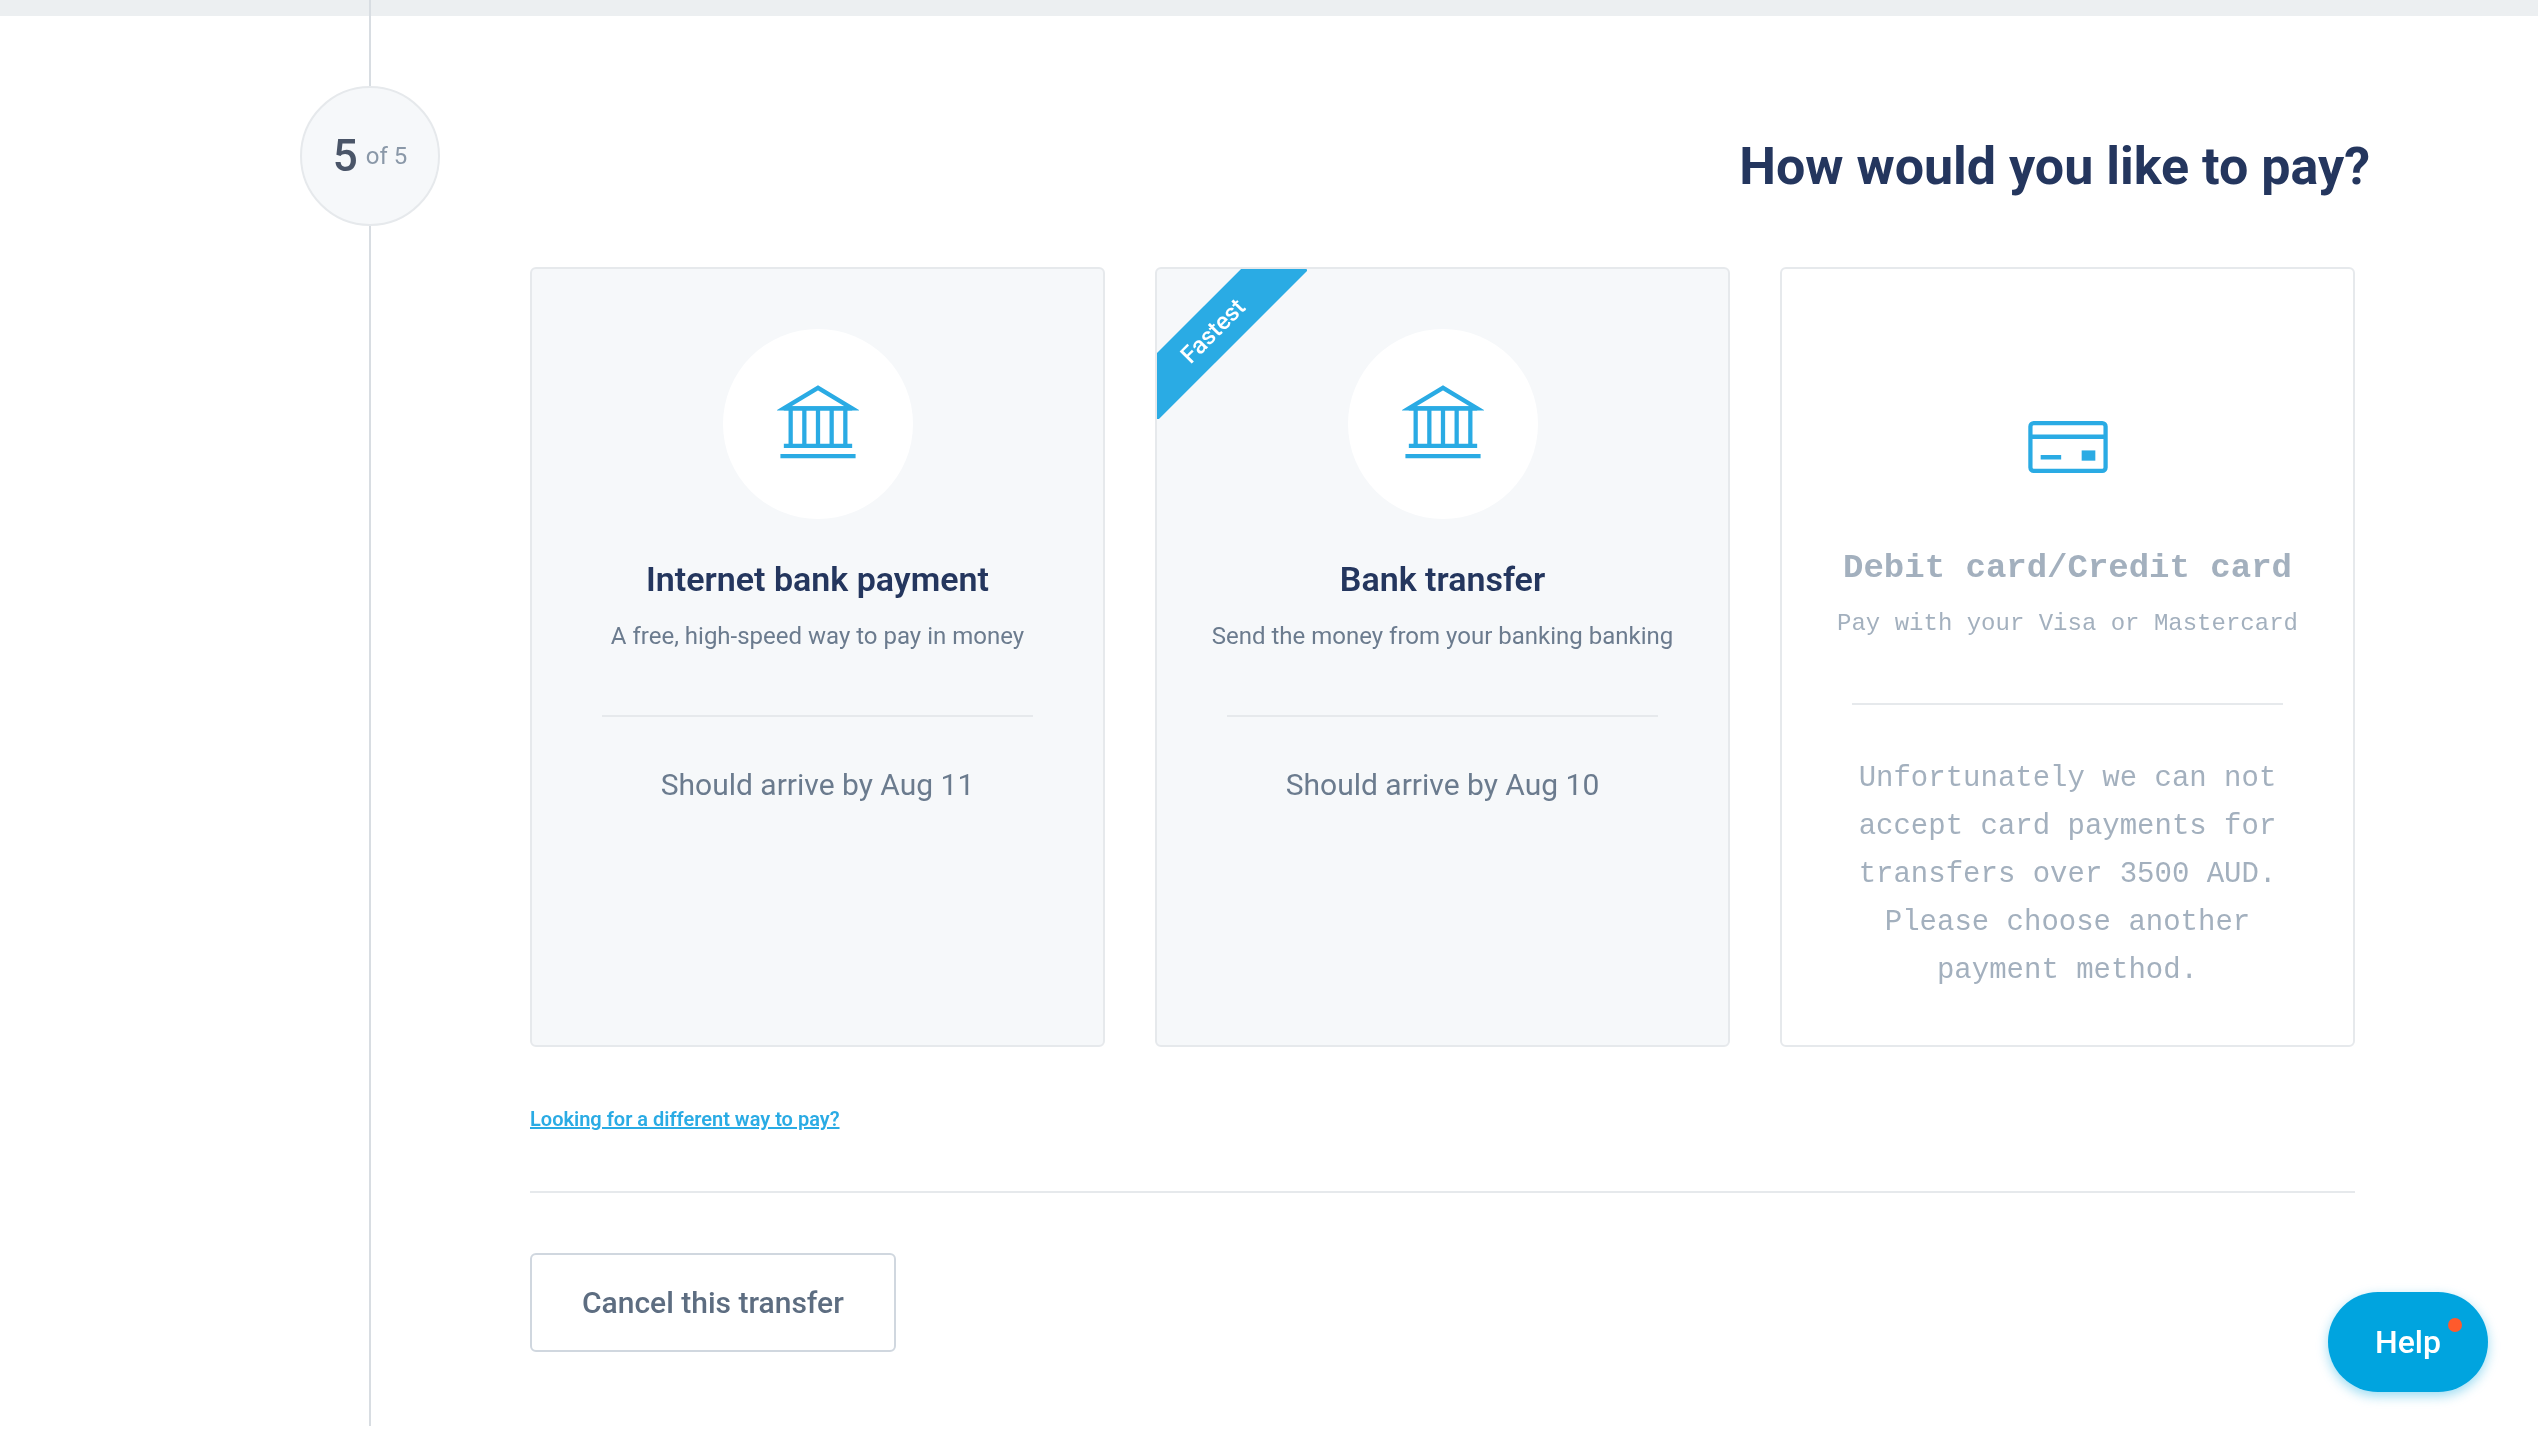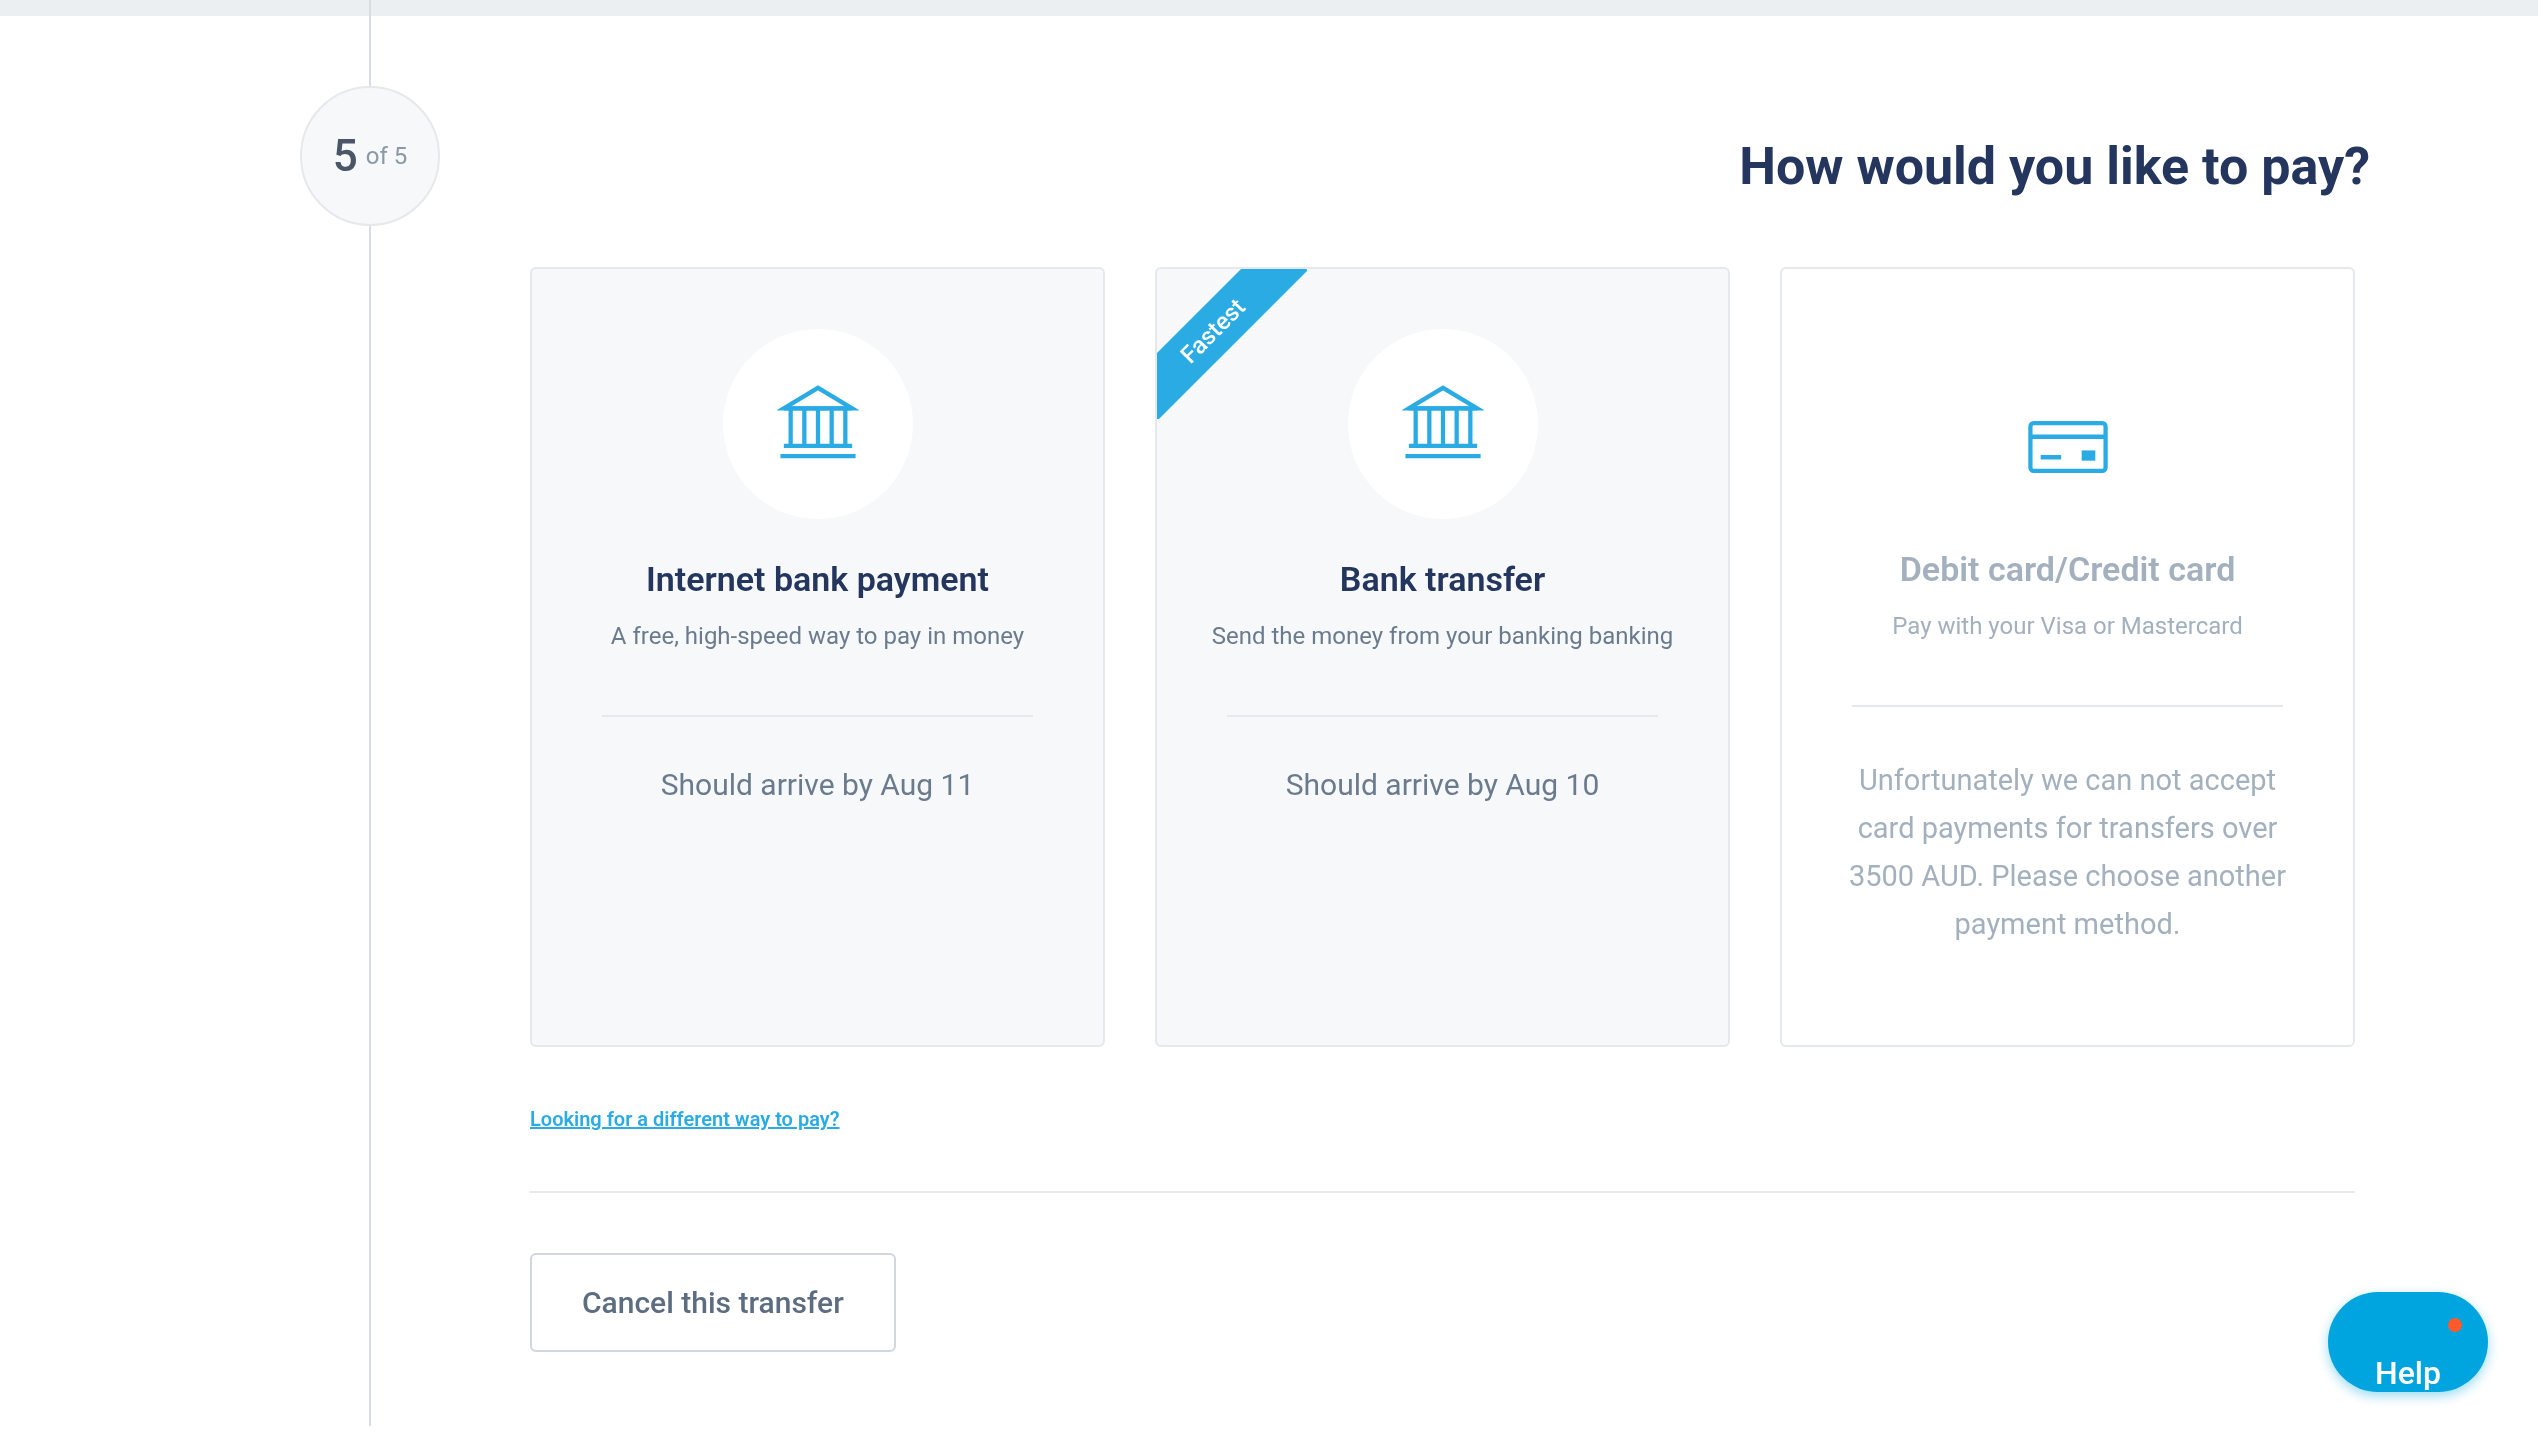--- a/index.html
+++ b/index.html
@@ -99,20 +99,21 @@
       background: #f6f8fa;
       padding: 60px 50px 50px 50px;
       text-align: center;
       position: relative;
       overflow: hidden;
       cursor: pointer;
     }
     .payment-card.disabled {
       background: #ffffff;
       cursor: default;
+      font-family: Liberation Mono, monospace;
     }
     .ribbon {
       position: absolute;
       top: 0;
       left: 0;
       width: 150px;
       height: 150px;
       overflow: hidden;
     }
     .ribbon-inner {
@@ -204,21 +205,21 @@
       right: 50px;
       bottom: 50px;
       width: 160px;
       height: 100px;
       border-radius: 50px;
       background: #00a4df;
       color: #ffffff;
       font-size: 32px;
       font-weight: 500;
       display: flex;
-      align-items: flex-end;
+      align-items: center;
       justify-content: center;
       cursor: pointer;
       box-shadow: 0 4px 12px rgba(0,164,223,0.4);
     }
     .help-button .dot {
       width: 14px;
       height: 14px;
       background: #ff5a2c;
       border-radius: 50%;
       position: absolute;

